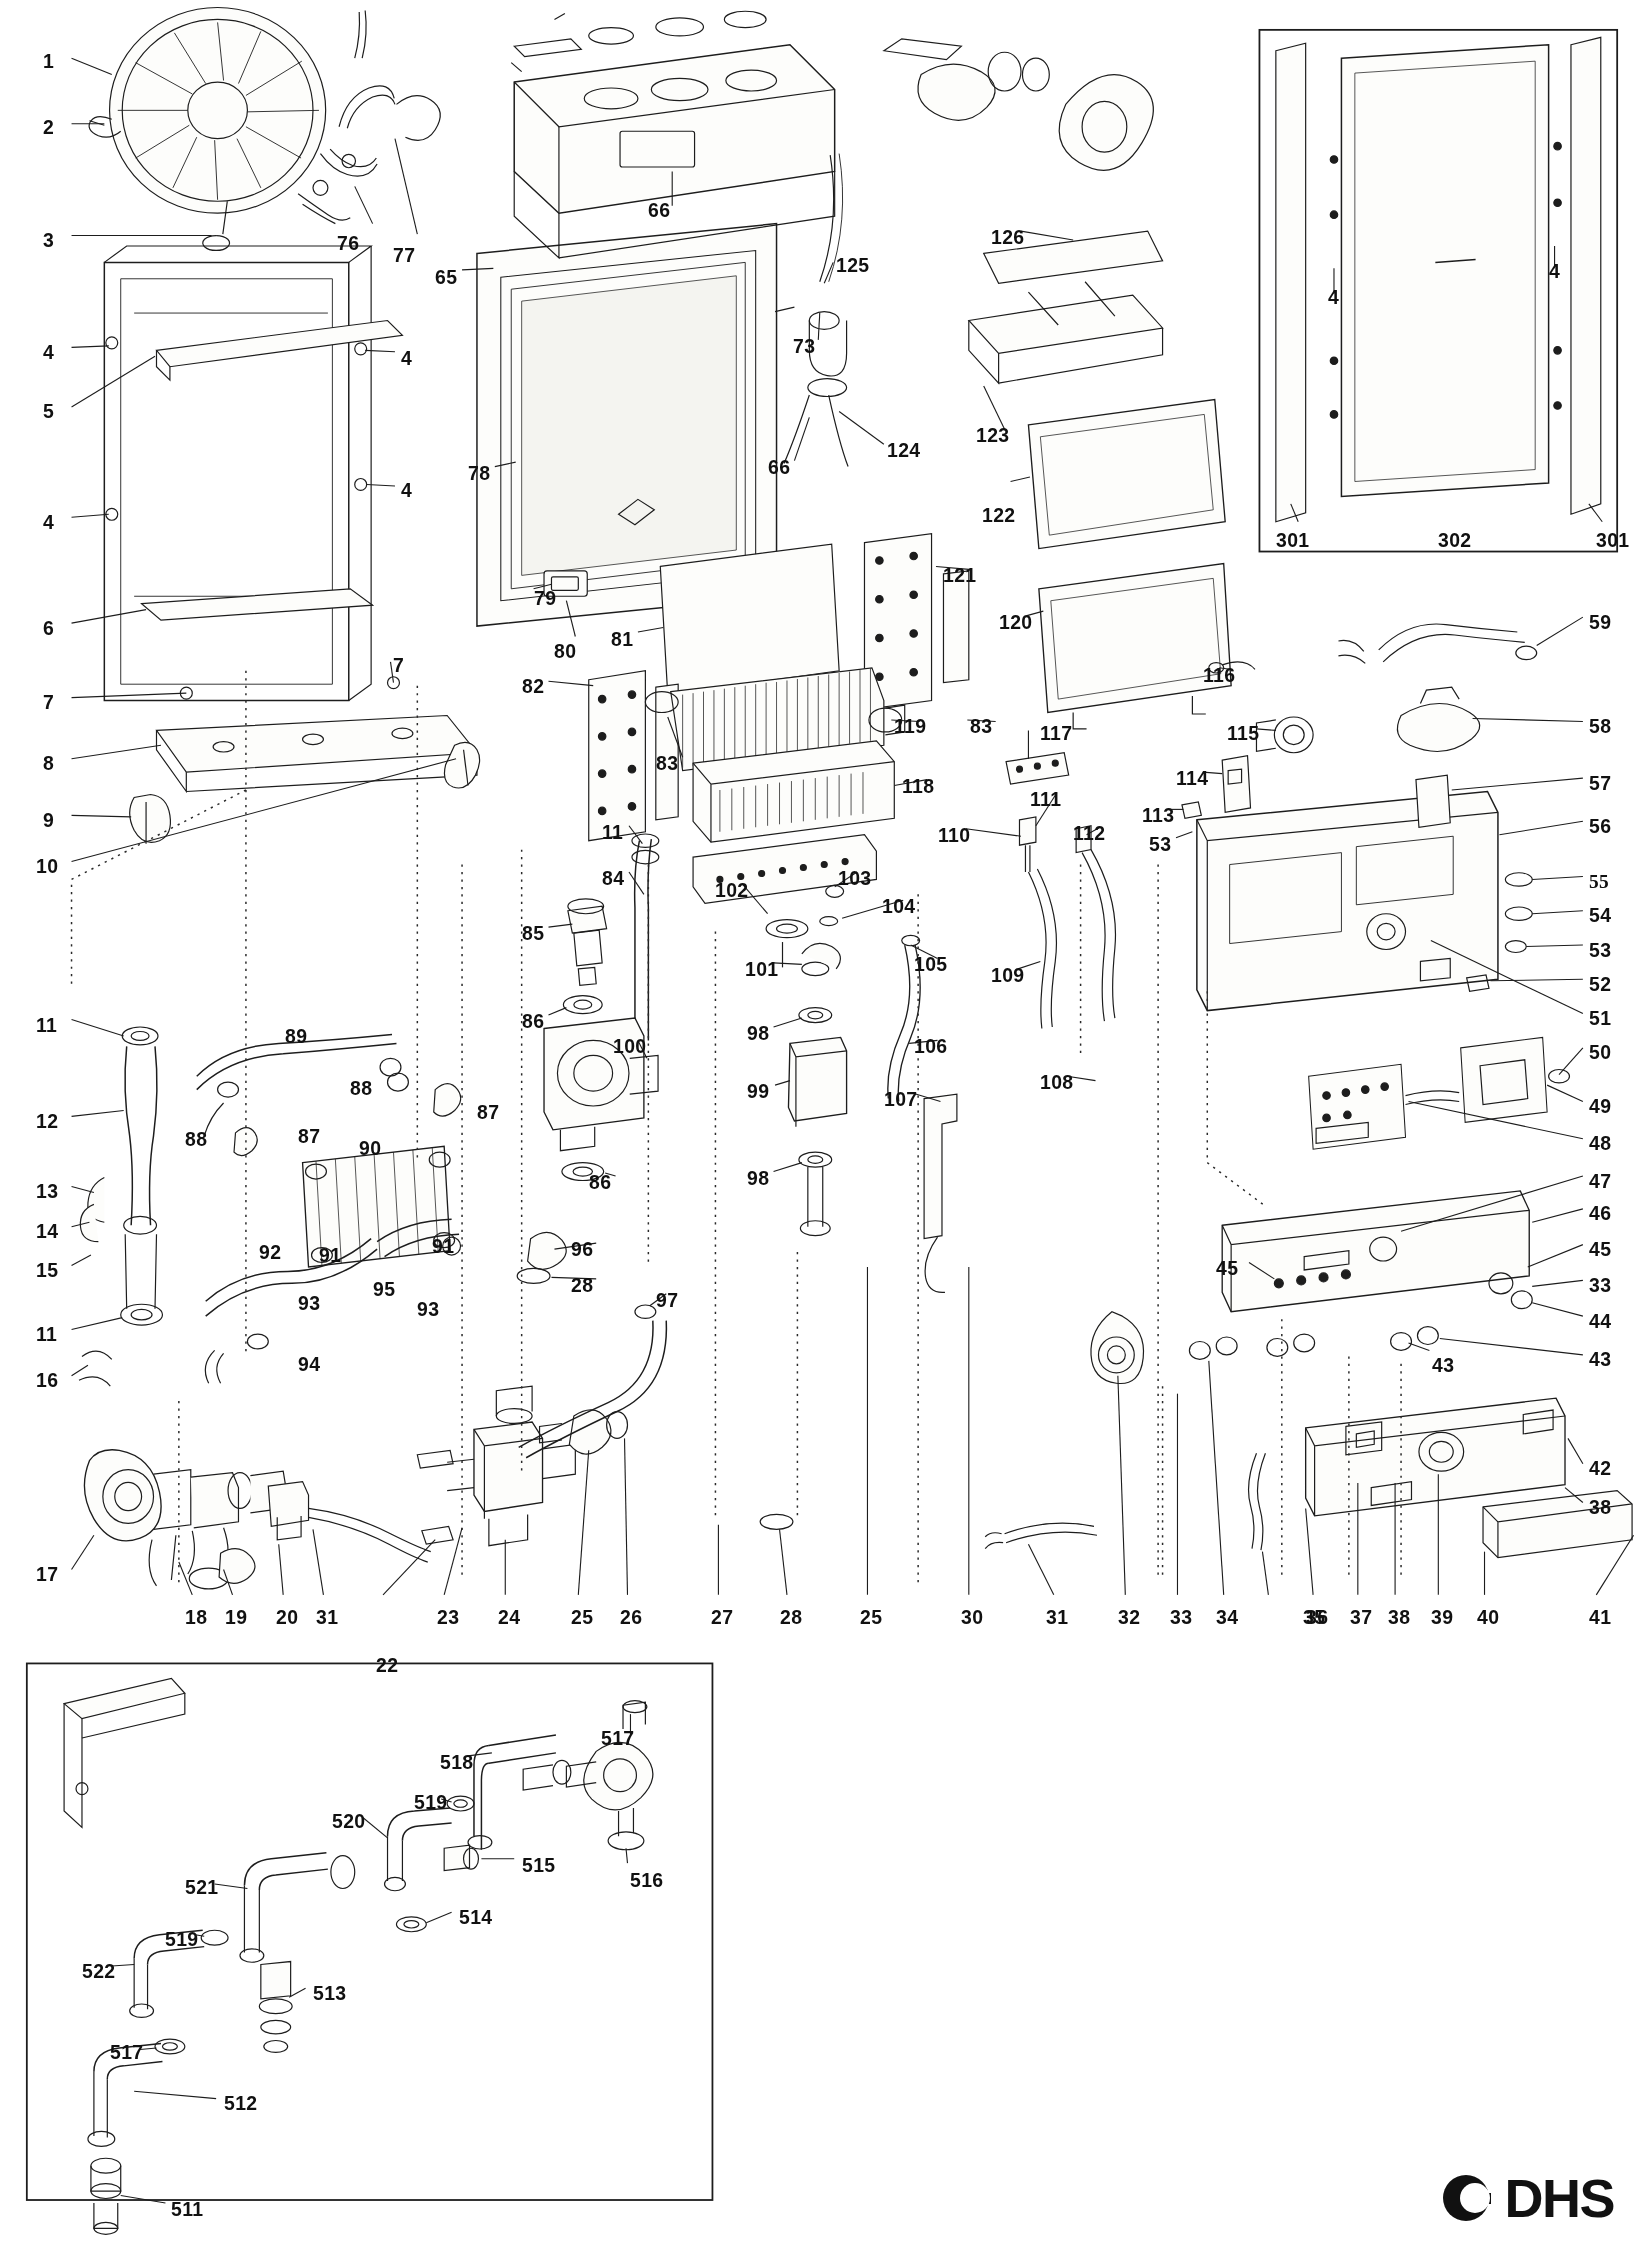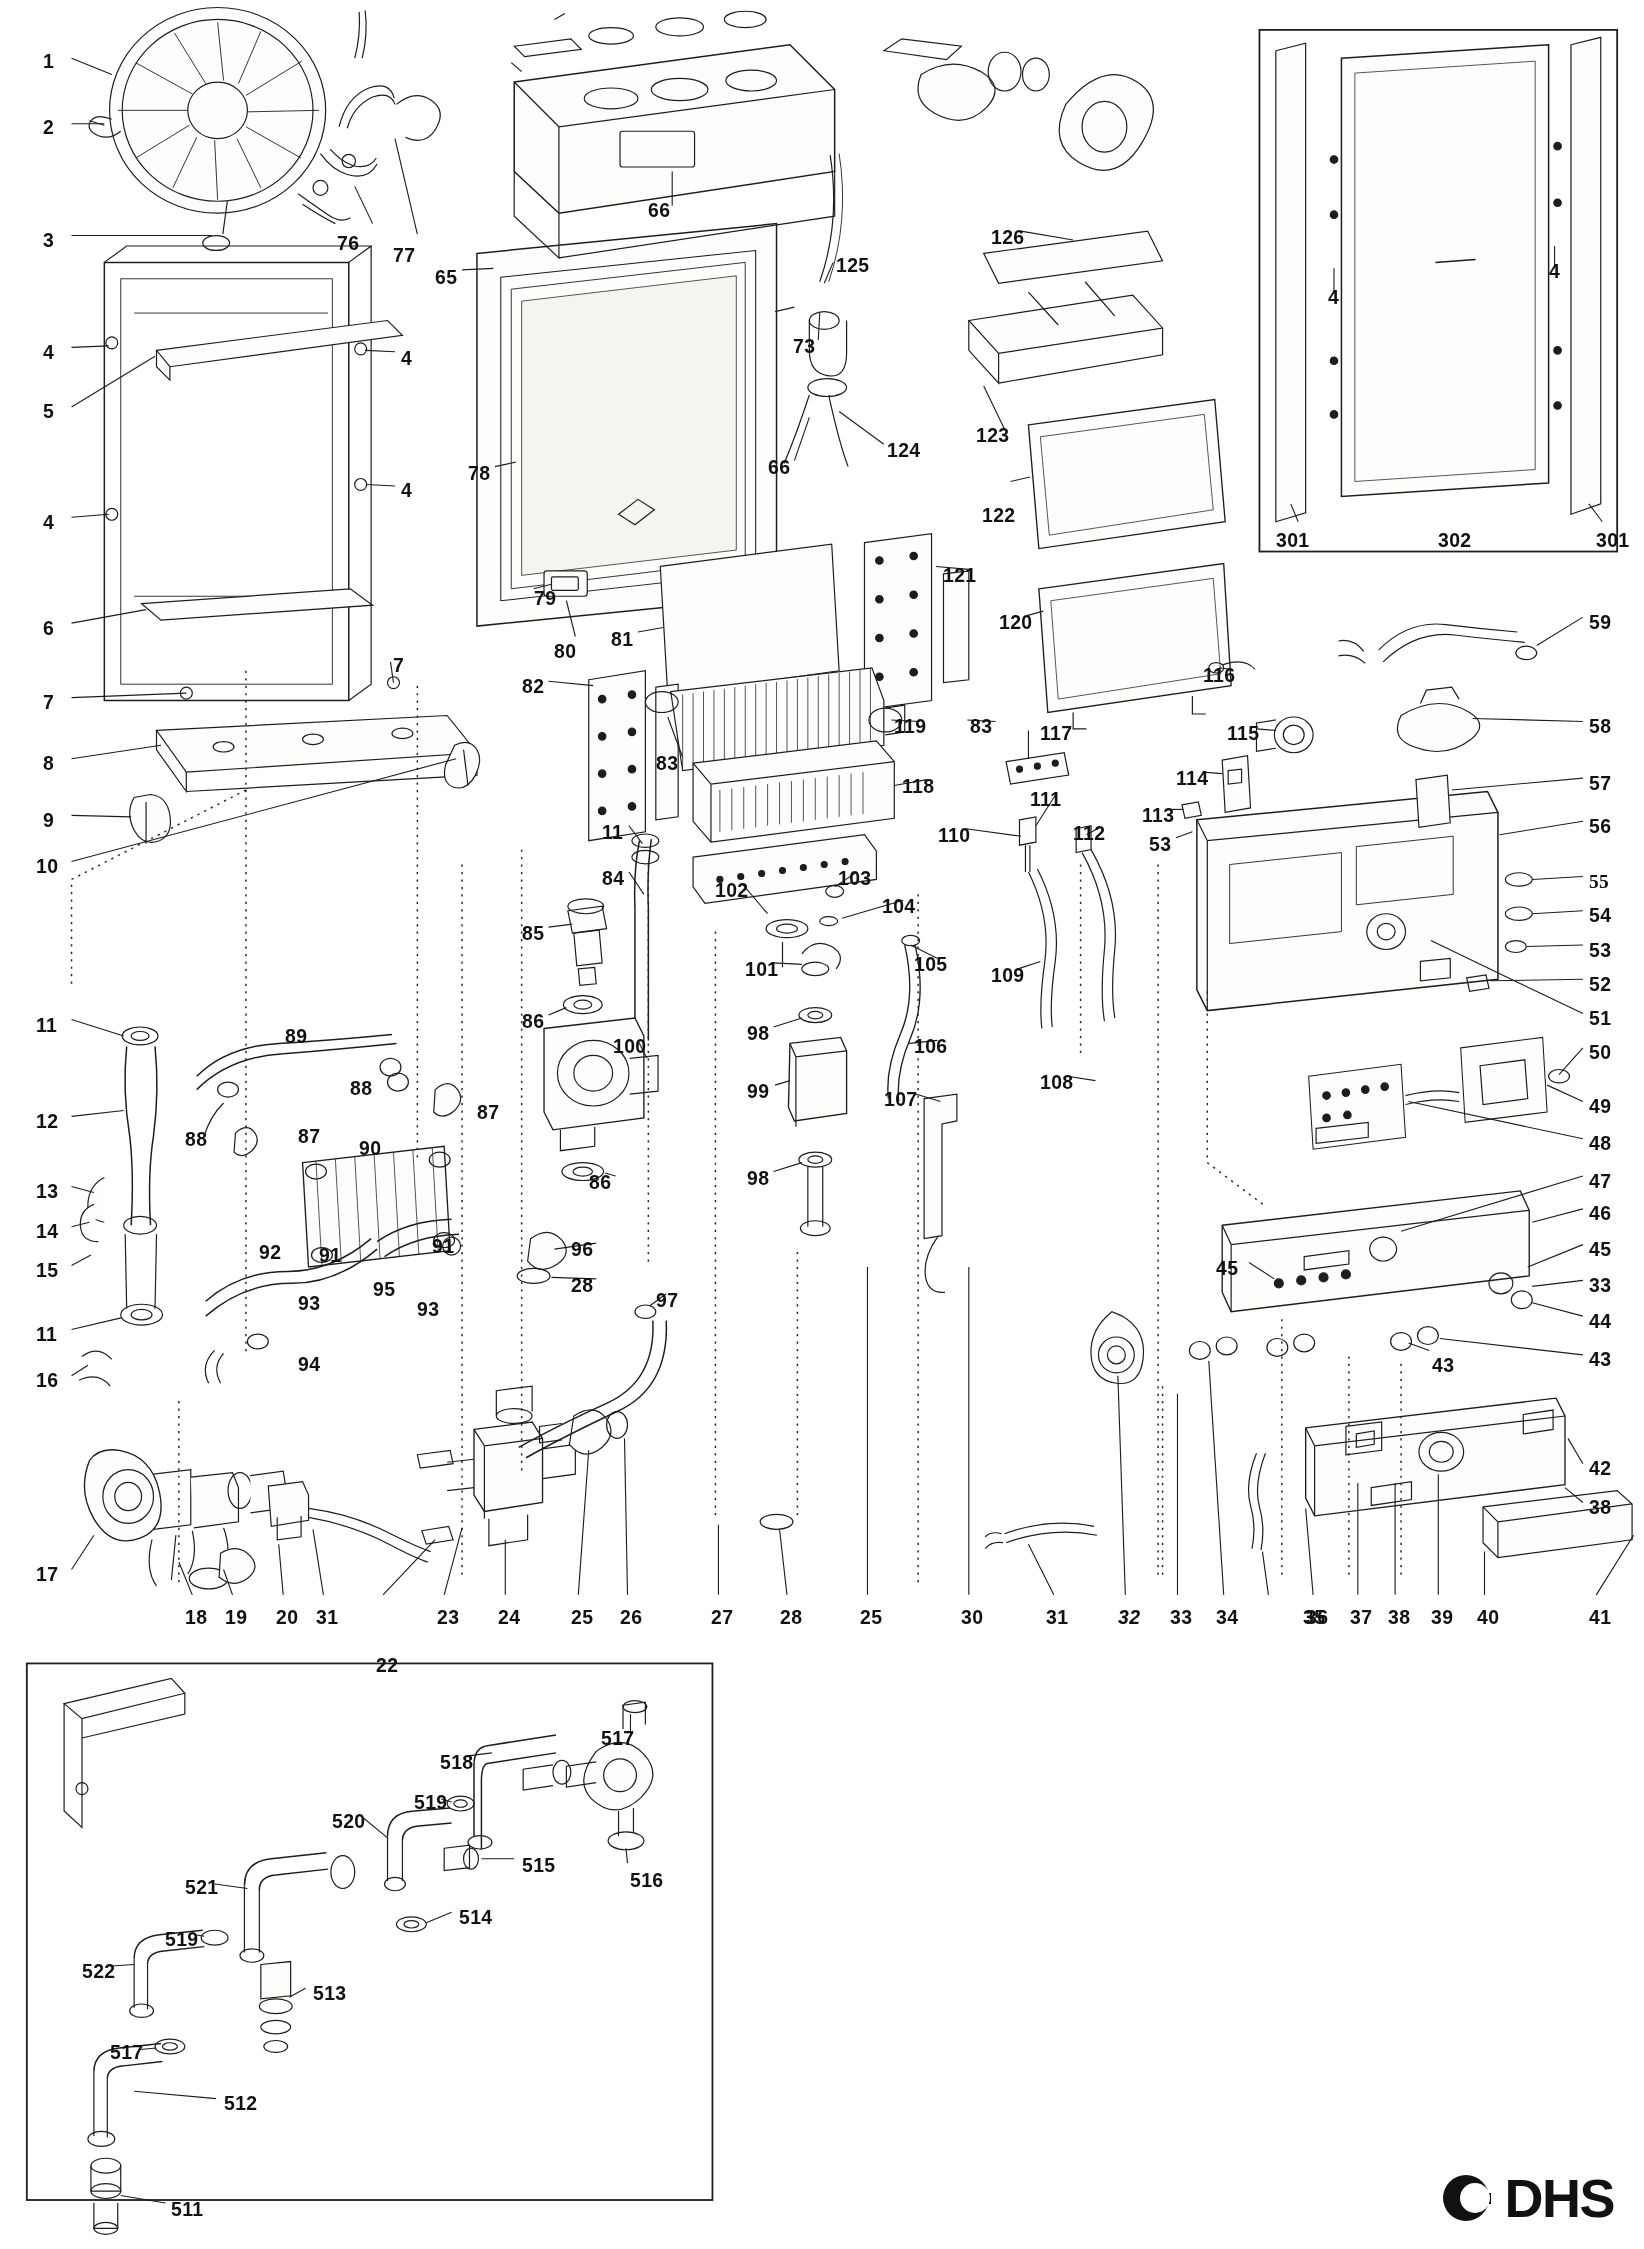--- a/index.html
+++ b/index.html
@@ -750,21 +750,21 @@
       <div class="lbl s2" style="left: 376px; top: 1608px; margin-top: 48px;">22</div>
       <div class="lbl s2" style="left: 437px; top: 1608px;">23</div>
       <div class="lbl s2" style="left: 498px; top: 1608px;">24</div>
       <div class="lbl s2" style="left: 571px; top: 1608px;">25</div>
       <div class="lbl s2" style="left: 620px; top: 1608px;">26</div>
       <div class="lbl s2" style="left: 711px; top: 1608px;">27</div>
       <div class="lbl s2" style="left: 780px; top: 1608px;">28</div>
       <div class="lbl s2" style="left: 860px; top: 1608px;">25</div>
       <div class="lbl s2" style="left: 961px; top: 1608px;">30</div>
       <div class="lbl s2" style="left: 1046px; top: 1608px;">31</div>
-      <div class="lbl s2" style="left: 1118px; top: 1608px; font-style: italic;">32</div>
+      <div class="lbl s2" style="left: 1118px; top: 1608px;">32</div>
       <div class="lbl s2" style="left: 1170px; top: 1608px;">33</div>
       <div class="lbl s2" style="left: 1216px; top: 1608px;">34</div>
       <div class="lbl s2" style="left: 1303px; top: 1608px;">35</div>
       <div class="lbl s2" style="left: 1306px; top: 1608px;">36</div>
       <div class="lbl s2" style="left: 1350px; top: 1608px;">37</div>
       <div class="lbl s2" style="left: 1388px; top: 1608px;">38</div>
       <div class="lbl s2" style="left: 1431px; top: 1608px;">39</div>
       <div class="lbl s2" style="left: 1477px; top: 1608px;">40</div>
       <div class="lbl s2" style="left: 1589px; top: 1608px;">41</div>
       <div class="lbl s2" style="left: 1589px; top: 1459px;">42</div>

